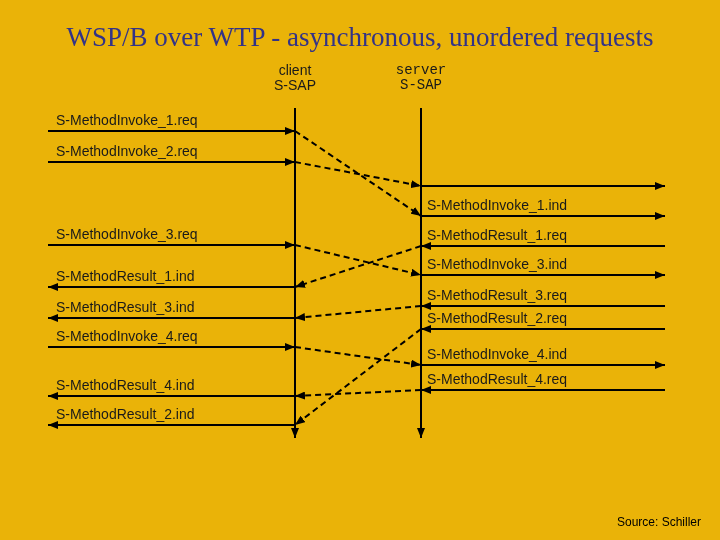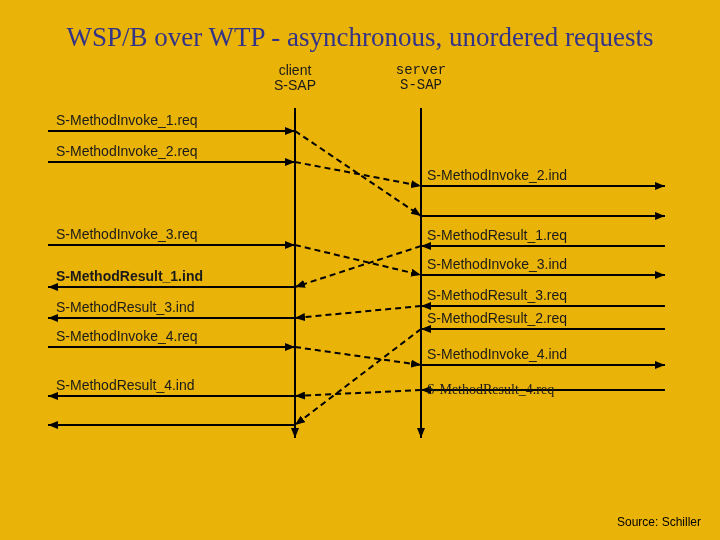--- a/index.html
+++ b/index.html
@@ -107,27 +107,28 @@
         <div>client</div>
         <div>S-SAP</div>
       </div>
       <div class="lifeline-header" style="left: 421px; top: 63px; font-family: Liberation Mono, monospace;">
         <div>server</div>
         <div>S-SAP</div>
       </div>
       <div class="msg-label" style="left: 56px; top: 112px;">S-MethodInvoke_1.req</div>
       <div class="msg-label" style="left: 56px; top: 143px;">S-MethodInvoke_2.req</div>
       <div class="msg-label" style="left: 56px; top: 226px;">S-MethodInvoke_3.req</div>
-      <div class="msg-label" style="left: 56px; top: 268px; font-weight: bold;">S-MethodResult_1.ind</div>
+      <div class="msg-label" style="left: 56px; top: 268px;">S-MethodResult_1.ind</div>
       <div class="msg-label" style="left: 56px; top: 299px;">S-MethodResult_3.ind</div>
       <div class="msg-label" style="left: 56px; top: 328px;">S-MethodInvoke_4.req</div>
       <div class="msg-label" style="left: 56px; top: 377px;">S-MethodResult_4.ind</div>
-      <div class="msg-label" style="left: 427px; top: 167px;">S-MethodInvoke_2.ind</div>
+      <div class="msg-label" style="left: 56px; top: 406px;">S-MethodResult_2.ind</div>
+      <div class="msg-label" style="left: 427px; top: 197px;">S-MethodInvoke_1.ind</div>
       <div class="msg-label" style="left: 427px; top: 227px;">S-MethodResult_1.req</div>
       <div class="msg-label" style="left: 427px; top: 256px;">S-MethodInvoke_3.ind</div>
       <div class="msg-label" style="left: 427px; top: 287px;">S-MethodResult_3.req</div>
       <div class="msg-label" style="left: 427px; top: 310px; text-align: right;">S-MethodResult_2.req</div>
       <div class="msg-label" style="left: 427px; top: 346px;">S-MethodInvoke_4.ind</div>
-      <div class="msg-label" style="left: 427px; top: 382px; font-family: Liberation Serif, serif;">S-MethodResult_4.req</div>
+      <div class="msg-label" style="left: 427px; top: 371px;">S-MethodResult_4.req</div>
     </div>
 
   <div class="source-note">Source: Schiller</div>
 </div>
 
 </body></html>

